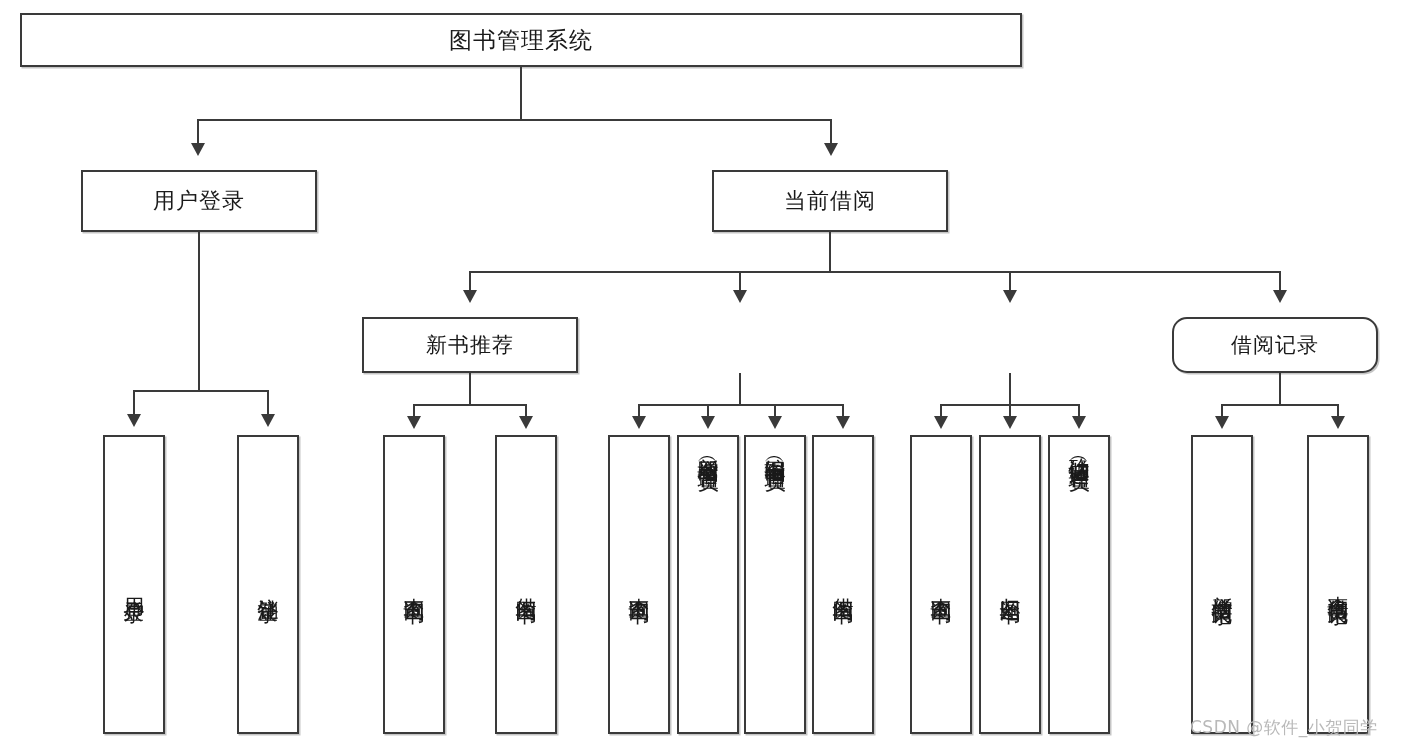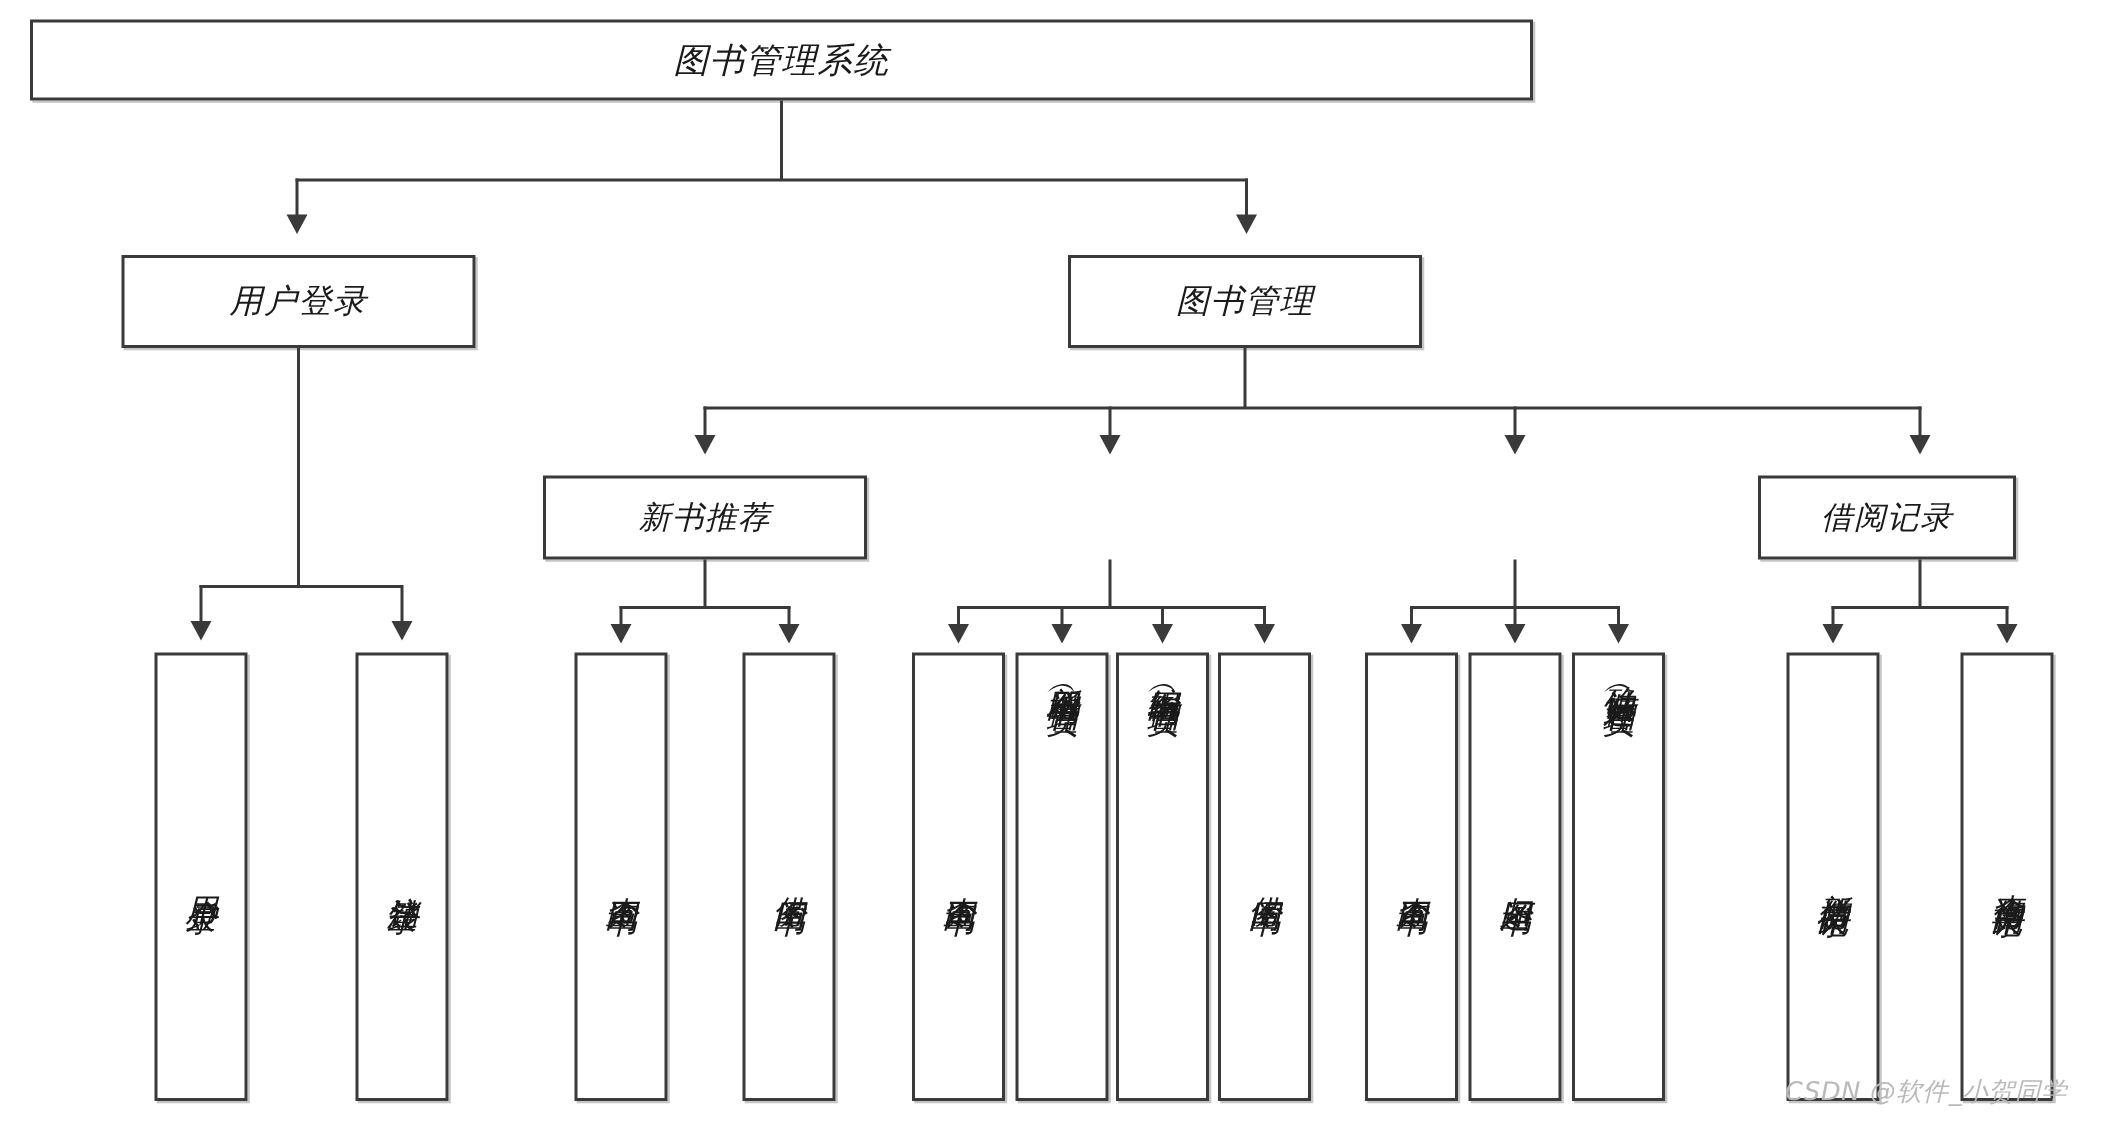--- a/index.html
+++ b/index.html
@@ -10,21 +10,20 @@
   }
   body {
     font-family: "DejaVu Sans", "Liberation Sans", sans-serif;
   }
   #canvas {
     position: relative;
     width: 1405px;
     height: 747px;
     background: #ffffff;
     overflow: hidden;
-    font-style: italic;
   }
   
   .box {
     position: absolute;
     box-sizing: border-box;
     border: 2px solid #3a3a3a;
     background: #ffffff;
     color: #1a1a1a;
     display: flex;
     align-items: center;
@@ -109,21 +108,21 @@
 
   <div class="line vline" style="left:197px; top:119px; width:2px; height:28px;"></div>
   <div class="arrow" style="left:191px; top:143px;"></div>
   <div class="line vline" style="left:830px; top:119px; width:2px; height:28px;"></div>
   <div class="arrow" style="left:824px; top:143px;"></div>
 
   <div class="box level2" style="left:81px; top:170px; width:236px; height:62px;">
     <span>用户登录</span>
   </div>
   <div class="box level2" style="left:712px; top:170px; width:236px; height:62px;">
-    <span>图书管理</span>
+    <span>当前借阅</span>
   </div>
 
   <div class="line vline" style="left:198px; top:232px; width:2px; height:160px;"></div>
   <div class="line hline" style="left:133px; top:390px; width:135px; height:2px;"></div>
   <div class="line vline" style="left:133px; top:390px; width:2px; height:26px;"></div>
   <div class="arrow" style="left:127px; top:414px;"></div>
   <div class="line vline" style="left:267px; top:390px; width:2px; height:26px;"></div>
   <div class="arrow" style="left:261px; top:414px;"></div>
 
   <div class="line vline" style="left:829px; top:232px; width:2px; height:40px;"></div>
@@ -133,21 +132,21 @@
   <div class="line vline" style="left:739px; top:271px; width:2px; height:22px;"></div>
   <div class="arrow" style="left:733px; top:290px;"></div>
   <div class="line vline" style="left:1009px; top:271px; width:2px; height:22px;"></div>
   <div class="arrow" style="left:1003px; top:290px;"></div>
   <div class="line vline" style="left:1279px; top:271px; width:2px; height:22px;"></div>
   <div class="arrow" style="left:1273px; top:290px;"></div>
 
   <div class="box level3" style="left:362px; top:317px; width:216px; height:56px;">
     <span>新书推荐</span>
   </div>
-  <div class="box level3" style="left:1172px; top:317px; width:172px; height:56px;">
+  <div class="box level3" style="left:1172px; top:317px; width:206px; height:56px;border-radius:15px;">
     <span>借阅记录</span>
   </div>
 
   <div class="line vline" style="left:469px; top:373px; width:2px; height:33px;"></div>
   <div class="line hline" style="left:413px; top:404px; width:114px; height:2px;"></div>
   <div class="line vline" style="left:413px; top:404px; width:2px; height:14px;"></div>
   <div class="arrow" style="left:407px; top:416px;"></div>
   <div class="line vline" style="left:525px; top:404px; width:2px; height:14px;"></div>
   <div class="arrow" style="left:519px; top:416px;"></div>
 

